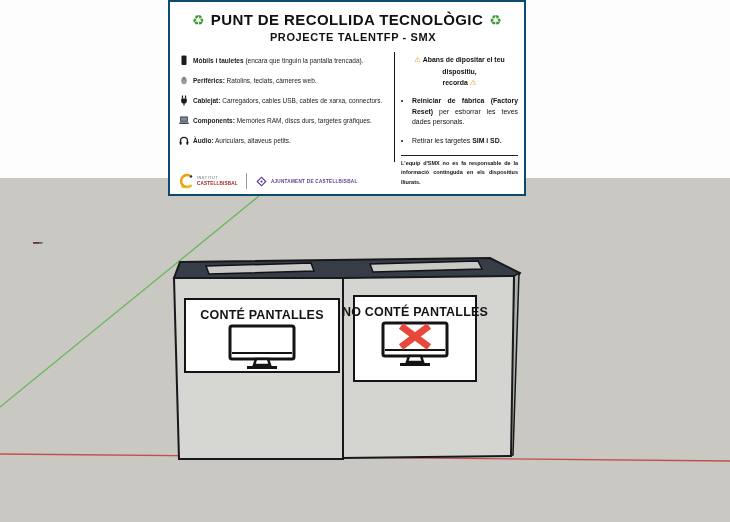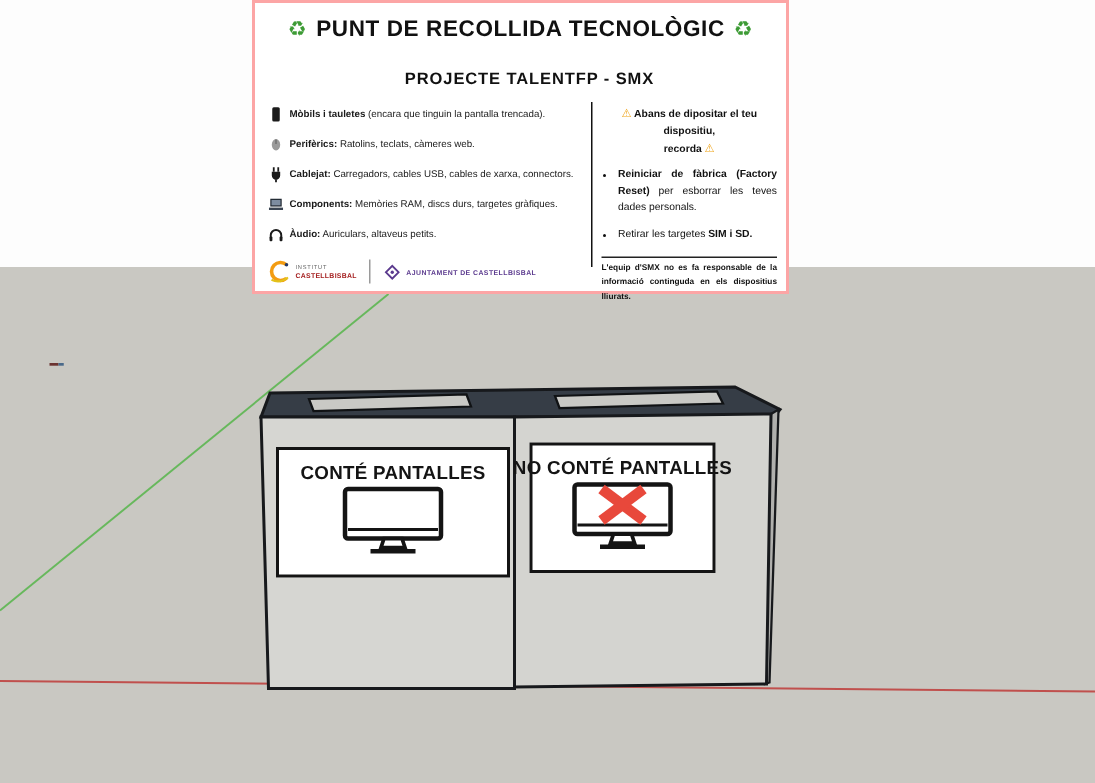--- a/index.html
+++ b/index.html
@@ -6,33 +6,33 @@
   .scene{position:relative;width:730px;height:522px;overflow:hidden;
          background:#fdfdfd;font-family:"Liberation Sans",sans-serif;}
   .sky{position:absolute;left:0;top:0;width:730px;height:178px;background:#fdfdfd;z-index:0;}
   .ground{position:absolute;left:0;top:178px;width:730px;height:344px;background:#c9c8c2;z-index:0;}
   .layer{position:absolute;left:0;top:0;width:730px;height:522px;}
   #axes-layer{z-index:1;} #bins-layer{z-index:2;}
 
   
   .bin-panel{position:absolute;background:#ffffff;border:2px solid #141414;box-sizing:border-box;
              display:flex;flex-direction:column;align-items:center;z-index:3;}
-  #panel-left{left:184px;top:298px;width:156px;height:87px;}
+  #panel-left{left:184px;top:298px;width:156px;height:75px;}
   #panel-right{left:353px;top:295px;width:124px;height:87px;}
   .bin-label{font-weight:700;font-size:12.5px;letter-spacing:0.2px;color:#141414;
              margin-top:8px;white-space:nowrap;}
   .monitor-svg{margin-top:1px;}
 
   
   .poster{position:absolute;left:168px;top:0;width:358px;height:196px;background:#ffffff;
-          border:2px solid #fca5a5;box-sizing:border-box;color:#111;z-index:5;}
+          border:2px solid #0c4a6e;box-sizing:border-box;color:#111;z-index:5;}
   .poster-title{text-align:center;margin-top:9px;font-weight:700;font-size:15px;
                 letter-spacing:0.4px;white-space:nowrap;}
   .recycle{color:#3d9b35;font-size:14px;margin:0 6px;font-weight:400;}
-  .poster-subtitle{text-align:center;font-weight:700;font-size:11px;letter-spacing:0.6px;margin-top:19px;padding-left:12px;}
+  .poster-subtitle{text-align:center;font-weight:700;font-size:11px;letter-spacing:0.6px;margin-top:3px;padding-left:12px;}
   .poster-body{display:flex;margin-top:9px;height:110px;}
   .col-left{width:224px;box-sizing:border-box;padding:3px 4px 0 9px;}
   .device-list{list-style:none;margin:0;padding:0;font-size:6.5px;color:#1a1a1a;}
   .device-list li{display:flex;align-items:center;gap:4px;margin-bottom:9px;white-space:nowrap;line-height:9px;}
   .li-icon{flex:0 0 auto;display:inline-flex;}
   .col-right{flex:1;border-left:1.5px solid #111;box-sizing:border-box;padding:2px 6px 0 6px;}
   .notice-heading{text-align:center;font-weight:700;font-size:6.9px;line-height:1.6;}
   .warn{color:#efa51c;font-size:7.5px;font-weight:400;}
   .notice-bullets{margin:7px 0 0;padding-left:11px;}
   .notice-bullets li{margin-bottom:8px;text-align:justify;line-height:1.55;font-size:6.9px;}

